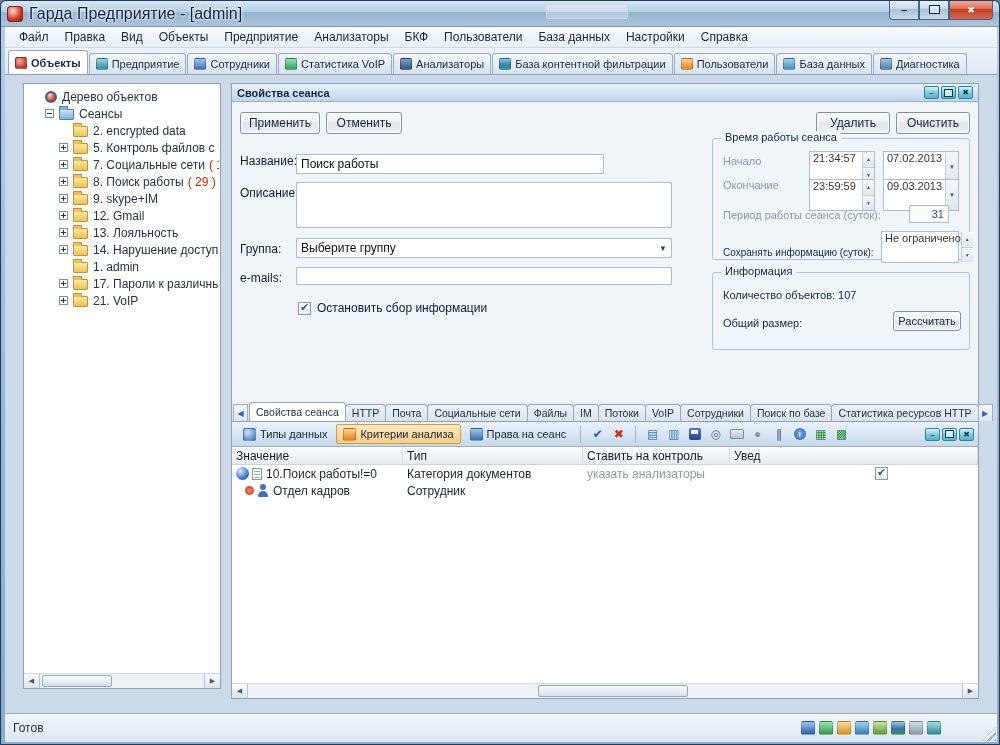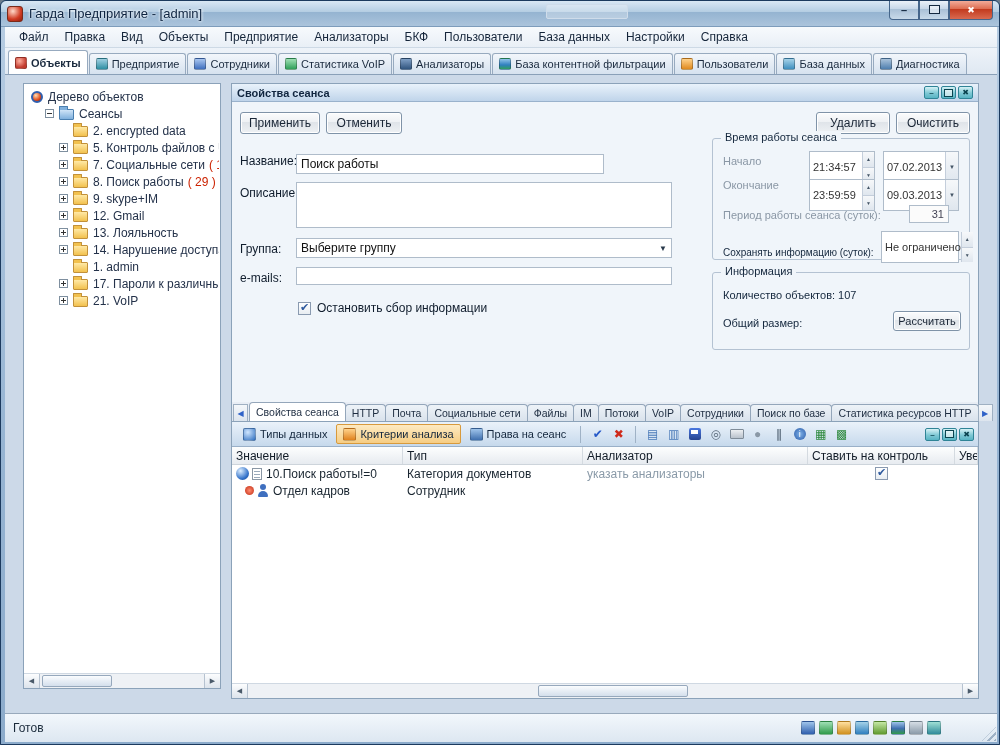--- a/index.html
+++ b/index.html
@@ -1,21 +1,21 @@
 <!DOCTYPE html>
 <html><head>
 <meta charset="utf-8">
 <style>
 *{margin:0;padding:0;box-sizing:border-box}
 body{font-family:"Liberation Sans","DejaVu Sans",sans-serif;font-size:12px;color:#111;background:#6b7b8c;width:1000px;height:745px;overflow:hidden}
 .window{position:relative;width:1000px;height:745px;border:1px solid #1c3a5e;border-radius:6px 6px 0 0;overflow:hidden;background:linear-gradient(#b7cde3,#96b4d2 60%,#8cabcb)}
 
 .titlebar{position:absolute;left:0;top:0;right:0;height:26px;display:flex;align-items:center;padding:0 6px;background:linear-gradient(#d9e7f4,#b3cce2 45%,#95b4d1 46%,#abc4dc);border-radius:6px 6px 0 0;border-bottom:1px solid #7d9cbb}
 .app-icon{width:16px;height:16px;margin-right:6px;border-radius:3px;border:1px solid #7a2a1a;background:radial-gradient(circle at 35% 30%,#ffd9c9,#d03a22 60%,#8c1f10)}
-.title-text{font-size:13px;color:#0d2340;text-shadow:0 0 3px #fff,0 0 3px #fff}
+.title-text{font-size:16px;color:#0d2340;text-shadow:0 0 3px #fff,0 0 3px #fff}
 .title-ghost{position:absolute;left:545px;top:3px;width:82px;height:15px;border:1px solid #cfdcea;border-radius:2px;background:rgba(255,255,255,.28)}
 .win-controls{margin-left:auto;display:flex;margin-top:-7px}
 .wbtn{width:30px;height:19px;border:1px solid #44658a;border-top:none;display:flex;align-items:center;justify-content:center;background:linear-gradient(#eaf1f8,#c5d6e7 45%,#a9c0d6 46%,#c8dae9);color:#14293f}
 .wbtn-min{border-radius:0 0 0 4px}
 .wbtn-min::before{content:"–";font-size:11px;font-weight:bold}
 .wbtn-max::before{content:"";width:9px;height:7px;border:1px solid #14293f;display:block;background:rgba(255,255,255,.5)}
 .wbtn-close{width:44px;border-radius:0 0 4px 0;background:linear-gradient(#f2ab99,#dd6a4e 45%,#c23a1e 46%,#d96a50)}
 .wbtn-close::before{content:"✖";color:#fff;font-size:9px}
 
 .menubar{position:absolute;left:4px;top:26px;width:992px;height:21px;background:linear-gradient(#f7fafd,#e9eff6);border-bottom:1px solid #cdd9e5;display:flex;align-items:center;padding:0 6px}
@@ -33,21 +33,21 @@
 .ti-bkf{background:linear-gradient(#8fc5ea,#2f7fbf 60%,#2f9f5f)}
 .ti-users{background:linear-gradient(#ffd28a,#e08a1e)}
 .ti-db{background:linear-gradient(#a5d2e8,#3f8fbf)}
 .ti-diag{background:linear-gradient(#a9c2da,#4f7faf)}
 
 .client{position:absolute;left:4px;top:74px;width:992px;height:638px;background:#ccd9e8}
 
 .treepanel{position:absolute;left:18px;top:8px;width:198px;height:606px;background:#fff;border:1px solid #8ba2b9}
 .tree-rows{position:absolute;left:1px;right:1px;top:1px;bottom:16px;overflow:hidden;padding-top:3px}
 .trow{display:flex;align-items:center;height:17px;white-space:nowrap;font-size:12px;color:#24324a;cursor:default}
-.lv0{padding-left:6px}.lv1{padding-left:20px}.lv2{padding-left:34px}
+.lv0{padding-left:20px}.lv1{padding-left:20px}.lv2{padding-left:34px}
 .exp{width:9px;height:9px;border:1px solid #7e8f9f;background:#fff;margin-right:5px;position:relative;flex:0 0 9px}
 .exp::before{content:"";position:absolute;left:1px;right:1px;top:3px;height:1px;background:#333}
 .exp.plus::after{content:"";position:absolute;top:1px;bottom:1px;left:3px;width:1px;background:#333}
 .exp.none{visibility:hidden}
 .nico{width:15px;height:11px;margin-right:5px;flex:0 0 15px;position:relative;margin-top:2px}
 .folder{background:linear-gradient(#ffe9a6,#f2c14e);border:1px solid #c2913a;border-radius:1px}
 .folder::before{content:"";position:absolute;top:-4px;left:-1px;width:7px;height:3px;background:#f2c14e;border:1px solid #c2913a;border-bottom:none;border-radius:1px 1px 0 0}
 .folder.blue{background:linear-gradient(#cfe4f7,#7fb0dd);border-color:#4a7fb0}
 .folder.blue::before{background:#7fb0dd;border-color:#4a7fb0}
 .rootico{width:12px;height:12px;border-radius:50%;background:radial-gradient(circle at 35% 30%,#ffdcb0,#e05020 60%,#902000);border:2px solid #2f5fae;flex:0 0 12px;margin-right:5px}
@@ -91,21 +91,21 @@
 .cb.checked::after{content:"✔";position:absolute;left:1px;top:-2px;font-size:11px;color:#2f5a9e}
 .group{position:absolute;border:1px solid #b4c2d2;border-radius:3px}
 .g-time{left:480px;top:36px;width:258px;height:122px}
 .g-info{left:480px;top:170px;width:258px;height:78px}
 .glabel{position:absolute;top:-8px;left:8px;background:#f0f5fa;padding:0 4px;font-size:11px;color:#13263c;white-space:nowrap}
 .gl{position:absolute;font-size:11px;color:#13263c;white-space:nowrap}
 .gray{color:#8a97a5}
 .l-start{left:10px;top:16px}.l-end{left:10px;top:40px}
 .l-period{left:10px;top:70px;font-size:11px}
 .l-keep{left:10px;top:108px;font-size:10px}
-.spinbox{position:absolute;height:32px;border:1px solid #afbcca;background:#fff;display:flex;align-items:center;font-size:11px;padding-left:3px;color:#333}
+.spinbox{position:absolute;height:32px;border:1px solid #afbcca;background:#fff;display:flex;font-size:11px;padding-left:3px;color:#333}
 .spinbox .val{flex:1;white-space:nowrap}
 .spincol{display:flex;flex-direction:column;width:12px;height:100%;border-left:1px solid #c4cedb;flex:0 0 12px}
 .spincol i{flex:1;display:flex;align-items:center;justify-content:center;font-size:5px;color:#456;background:linear-gradient(#f6f8fa,#dfe6ee);font-style:normal}
 .spincol i+i{border-top:1px solid #c4cedb}
 .up::before{content:"▲"}.dn::before{content:"▼"}
 .combocol{display:flex;align-items:center;justify-content:center;width:13px;height:100%;border-left:1px solid #c4cedb;font-size:6px;color:#456;background:linear-gradient(#f6f8fa,#dfe6ee);flex:0 0 13px}
 .combocol::before{content:"▼"}
 .t-start{left:96px;top:12px;width:66px}
 .d-start{left:170px;top:12px;width:76px}
 .t-end{left:96px;top:40px;width:66px}
@@ -461,21 +461,20 @@
           <div class="hdrbtns">
             <span class="mini m-min"></span>
             <span class="mini m-rest"></span>
             <span class="mini m-cls"></span>
           </div>
         </div>
 
         <div class="thead">
           <span class="th w-val">Значение</span>
           <span class="th w-type">Тип</span>
-          <span class="th w-an">Анализатор</span>
           <span class="th w-mon">Ставить на контроль</span>
           <span class="th w-not">Увед</span>
         </div>
 
         <div class="trowt">
           <span class="tcell w-val">
             <span class="ico-sphere"></span>
             <span class="ico-doc"></span>
             <span>10.Поиск работы!=0</span>
           </span>

